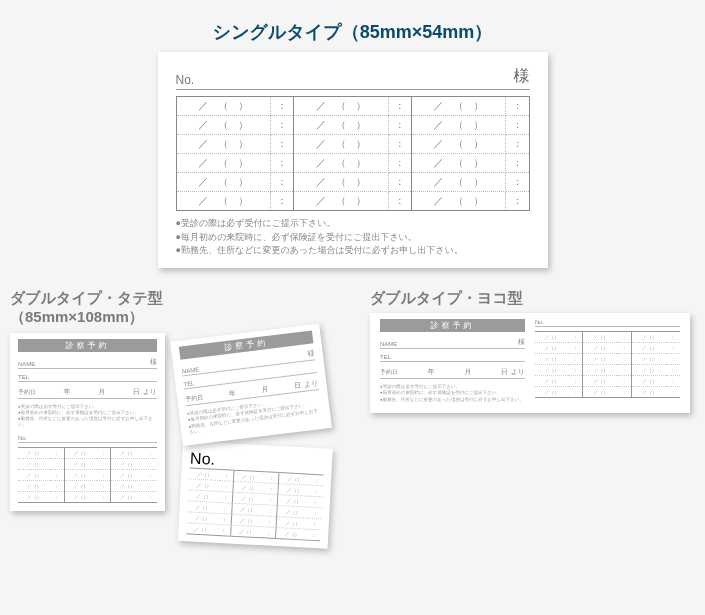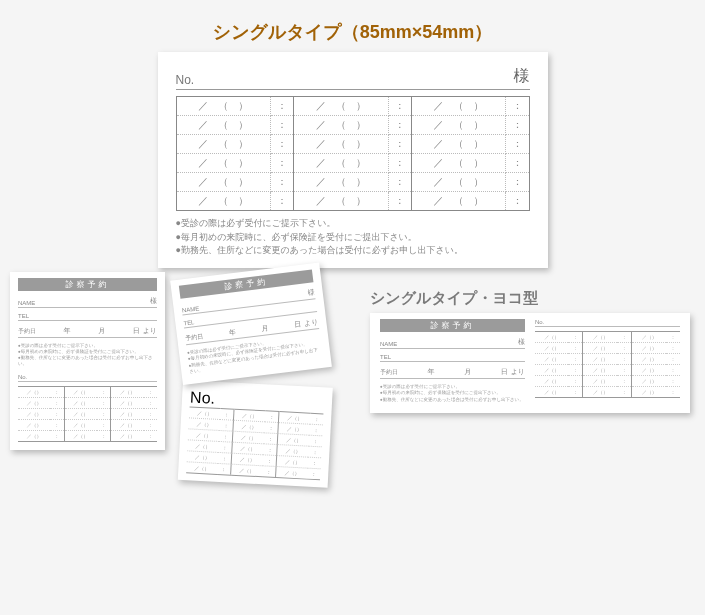--- a/index.html
+++ b/index.html
@@ -6,21 +6,21 @@
     margin: 0;
     padding: 10px;
     font-family: "Hiragino Kaku Gothic Pro", "Meiryo", sans-serif;
     background: #f5f5f5;
     width: 705px;
     box-sizing: border-box;
   }
   .title {
     text-align: center;
     font-size: 18px;
-    color: #a16207;
+    color: #0c4a6e;
     margin: 10px 0 8px 0;
     font-weight: bold;
   }
   .sub-title {
     font-size: 15px;
     color: #7a7a7a;
     margin: 16px 0 6px 0;
     font-weight: bold;
     line-height: 1.3;
   }
@@ -258,20 +258,24 @@
         <div>●受診の際は必ず受付にご提示下さい。</div>
         <div>●毎月初めの来院時に、必ず保険証を受付にご提出下さい。</div>
         <div>●勤務先、住所などに変更のあった場合は受付に必ずお申し出下さい。</div>
       </div>
   </div>
 </div>
 
 <div class="doubles-row">
 
   <div class="col-left">
+    <div class="sub-title">
+      <span>ダブルタイプ・タテ型</span><br>
+      <span>（85mm×108mm）</span>
+    </div>
     <div class="tate-pair">
 
       <div class="card-shadow tate-card">
         <div class="bar">診察予約</div>
         <div class="mini-field">
           <span>NAME</span>
             <span class="grow"></span>
             <span class="tail">様</span>
         </div>
         <div class="mini-field">
@@ -422,21 +426,21 @@
                 </tr>
               </tbody>
             </table>
         </div>
       </div>
     </div>
   </div>
 
   <div class="col-right">
     <div class="sub-title">
-      <span>シングルタイプ・ヨコ型</span><br>
+      <span>ダブルタイプ・ヨコ型</span><br>
     </div>
     <div class="card-shadow yoko-card">
       <div class="yoko-left">
         <div class="bar">診察予約</div>
         <div class="mini-field">
           <span>NAME</span>
             <span class="grow"></span>
             <span class="tail">様</span>
         </div>
         <div class="mini-field">

